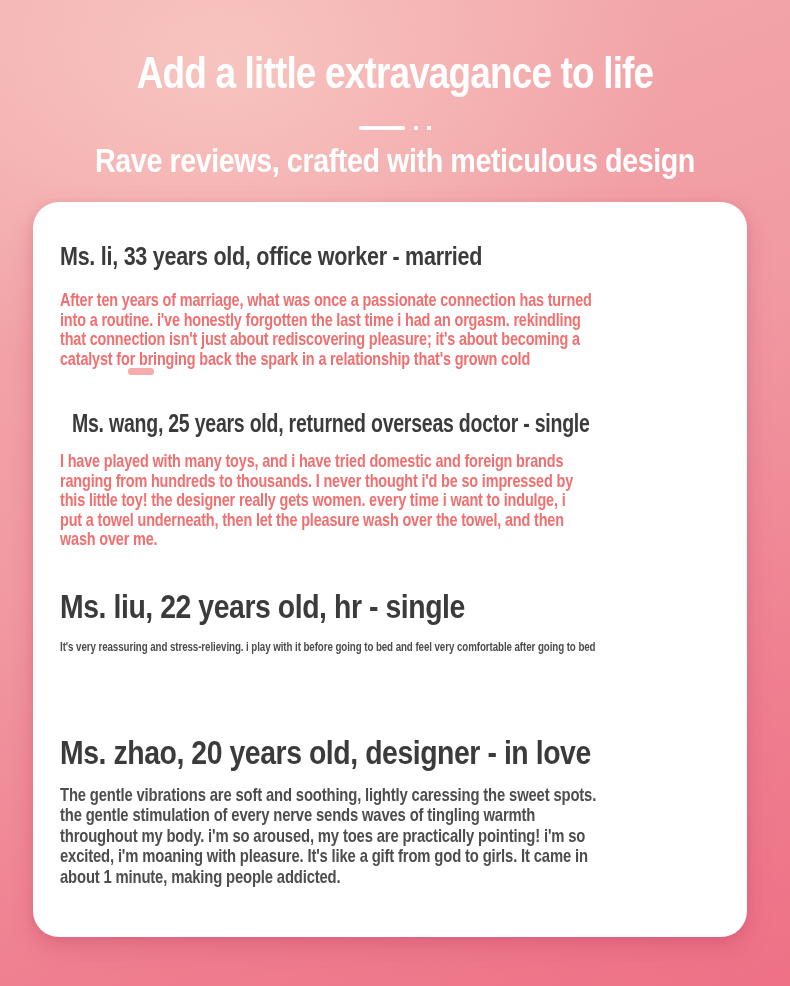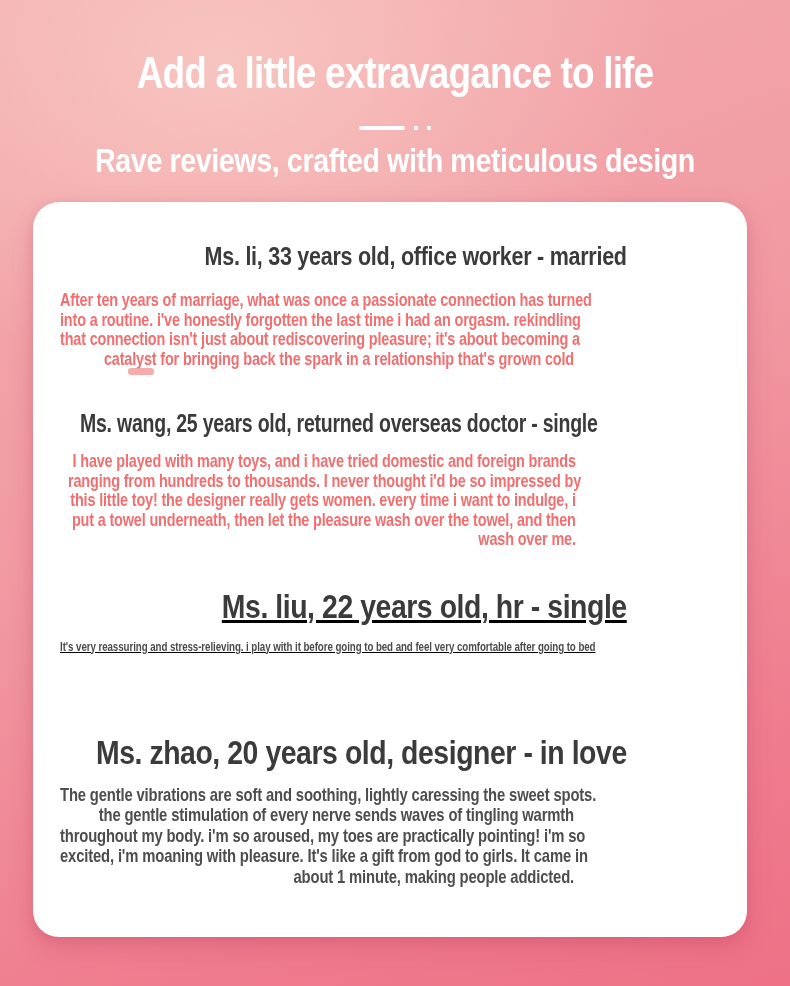--- a/index.html
+++ b/index.html
@@ -28,41 +28,40 @@
     margin: 0; position: absolute; top: 142px; left: 0; width: 790px;
     font-size: 33px; font-weight: bold; letter-spacing: -0.5px; white-space: nowrap;
     transform: scaleX(.87); transform-origin: 50% 50%;
   }
   .card {
     position: absolute; top: 202px; left: 33px; width: 714px; height: 735px;
     background: #ffffff; border-radius: 26px;
     box-shadow: 0 10px 24px rgba(186, 62, 92, 0.28), 0 3px 8px rgba(186, 62, 92, 0.15);
     padding: 41px 28px 0 27px; box-sizing: border-box;
     overflow: hidden;
-    text-align: right;
   }
   .review { position: relative; }
   .review-name {
     margin: 0; font-weight: bold; color: #3b3b3b; white-space: pre;
     transform-origin: left center; letter-spacing: -0.3px;
   }
   .name-s  { font-size: 25px; line-height: 27px; transform: scaleX(.86); }
   .name-s2 { font-size: 25px; line-height: 27px; transform: scaleX(.78); }
   .name-l  { font-size: 33px; line-height: 36px; letter-spacing: -0.5px; transform: scaleX(.86); }
   .quote {
     margin: 0; font-weight: bold; white-space: pre; letter-spacing: -0.2px;
     transform-origin: left top;
   }
   .quote-coral { color: #f26f70; font-size: 18.5px; line-height: 19.5px; transform: scaleX(.78); }
   .quote-gray  { color: #4d4d4d; font-size: 19px;   line-height: 20.5px; transform: scaleX(.78); }
   .quote-sm    { color: #4c4c4c; font-size: 13px;   line-height: 15px;   letter-spacing: -0.1px; transform: scaleX(.75); }
   .mt-quote  { margin-top: 20px; }
   .mt-quote2 { margin-top: 14px; }
-  .mt-r1 { margin-top: 42px; margin-left: 8px; }
-  .mt-r2 { margin-top: 40px; text-decoration: underline; }
+  .mt-r1 { margin-top: 42px; }
+  .mt-r2 { margin-top: 40px; }
   .mt-r3 { margin-top: 81px; }
   .highlight-mark {
     position: absolute; left: 68px; top: 125px;
     width: 26px; height: 7px; border-radius: 3px;
     background: #f59e9e; opacity: .85;
   }
   .review2 .review-name { margin-left: 12px; }
 </style>
 </head>
 <body>

